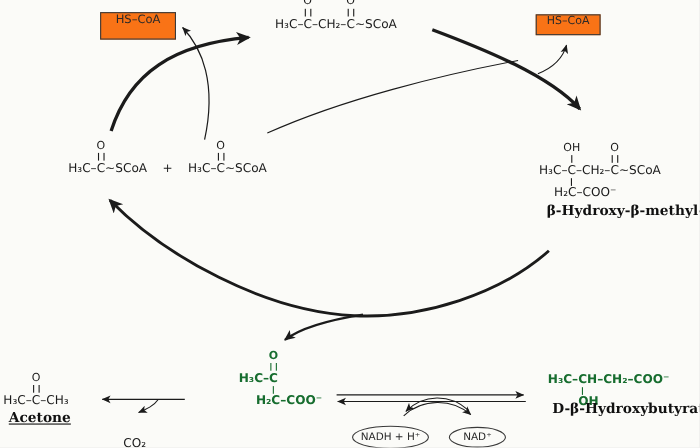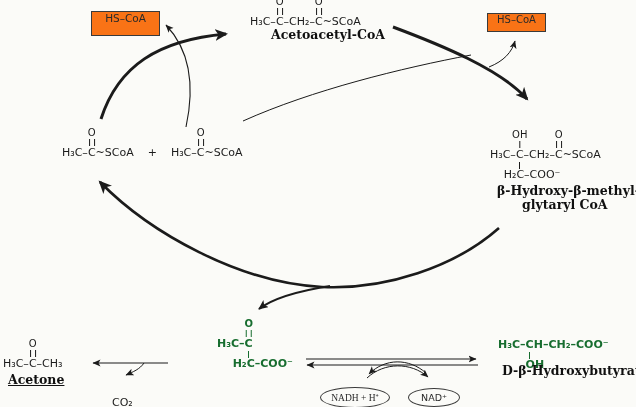--- a/index.html
+++ b/index.html
@@ -91,21 +91,20 @@
     </span>
     <span class="frag">–CH₂–</span>
     <span class="catom"><span>C</span>
       <span class="above">
           <span class="atom">O</span>
           <span class="dbond"></span>
         </span>
     </span>
     <span class="frag">~SCoA</span>
   </div>
-  <div class="slabel" style="left:271px;top:27px;">Acetoacetyl-CoA</div>
 
   <div class="mol" style="left:62px;top:146px;">
     <span class="frag">H₃C–</span>
     <span class="catom"><span>C</span>
       <span class="above">
           <span class="atom">O</span>
           <span class="dbond"></span>
         </span>
     </span>
     <span class="frag">~SCoA</span>
@@ -135,21 +134,20 @@
     <span class="frag">–CH₂–</span>
     <span class="catom"><span>C</span>
       <span class="above">
           <span class="atom">O</span>
           <span class="dbond"></span>
         </span>
     </span>
     <span class="frag">~SCoA</span>
   </div>
   <div class="slabel" style="left:497px;top:183px;">β-Hydroxy-β-methyl-</div>
-  <div class="slabel" style="left:522px;top:197px;">glytaryl CoA</div>
 
   <div class="mol" style="left:3px;top:357px;">
     <span class="frag">H₃C–</span>
     <span class="catom"><span>C</span>
       <span class="above">
           <span class="atom">O</span>
           <span class="dbond"></span>
         </span>
     </span>
     <span class="frag">–CH₃</span>
@@ -177,20 +175,20 @@
     <span class="catom"><span>CH</span>
       <span class="below" style="left:4px;">
           <span class="sbondv" style="margin-left:-0.7px;"></span>
           <span class="btxt" style="margin-left:-4px;">OH</span>
         </span>
     </span>
     <span class="frag">–CH₂–COO⁻</span>
   </div>
   <div class="slabel" style="left:502px;top:363px;">D-β-Hydroxybutyrate</div>
 
-  <div class="oval" style="left:320px;top:387px;width:68px;height:19px;font-family:Liberation Serif, serif;">
+  <div class="oval" style="left:320px;top:387px;width:68px;height:19px;">
     <span>NADH + H⁺</span>
   </div>
   <div class="oval" style="left:408px;top:388px;width:50px;height:17px;text-align:center;">
     <span>NAD⁺</span>
   </div>
 
 </div>
 
 </body></html>

